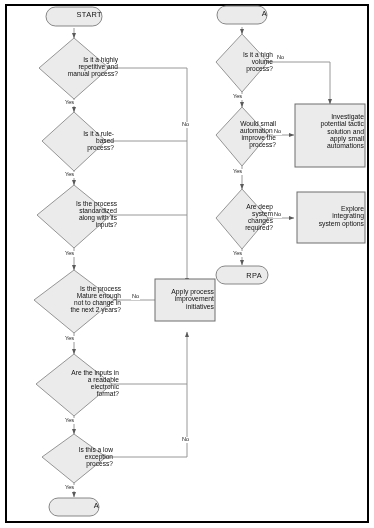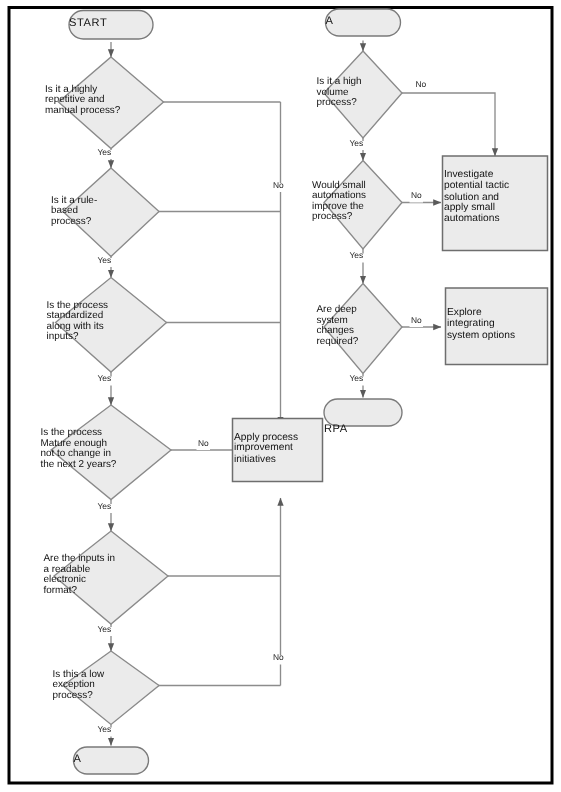--- a/index.html
+++ b/index.html
@@ -29,21 +29,21 @@
   }
   #canvas {
     position: absolute;
     left: 0;
     top: 0;
     width: 374px;
     height: 528px;
   }
   .node-label {
     position: absolute;
-    text-align: left;
+    text-align: right;
     color: #111111;
     line-height: 1.08;
     pointer-events: none;
     white-space: pre-line;
   }
   .dlabel {
     font-size: 6.6px;
   }
   .blabel {
     font-size: 6.8px;
@@ -133,21 +133,21 @@
     <g fill="#ebebeb" stroke="#6e6e6e" stroke-width="1">
       <rect x="155" y="279" width="60" height="42"></rect>
       <rect x="295" y="104" width="70" height="63"></rect>
       <rect x="297" y="192" width="68" height="51"></rect>
     </g>
   </svg>
 
   <div class="node-label tlabel" style="left:46px; top:11px; width:56px;">START</div>
   <div class="node-label tlabel" style="left:49px; top:502px; width:50px;">A</div>
   <div class="node-label tlabel" style="left:217px; top:10px; width:50px;">A</div>
-  <div class="node-label tlabel" style="left:216px; top:282px; width:46px;">RPA</div>
+  <div class="node-label tlabel" style="left:216px; top:272px; width:46px;">RPA</div>
 
   <div class="node-label dlabel" style="left:30px; top:56px; width:88px;">Is it a highly
 repetitive and
 manual process?</div>
   <div class="node-label dlabel" style="left:34px; top:130px; width:80px;">Is it a rule-
 based
 process?</div>
   <div class="node-label dlabel" style="left:31px; top:200px; width:86px;">Is the process
 standardized
 along with its

